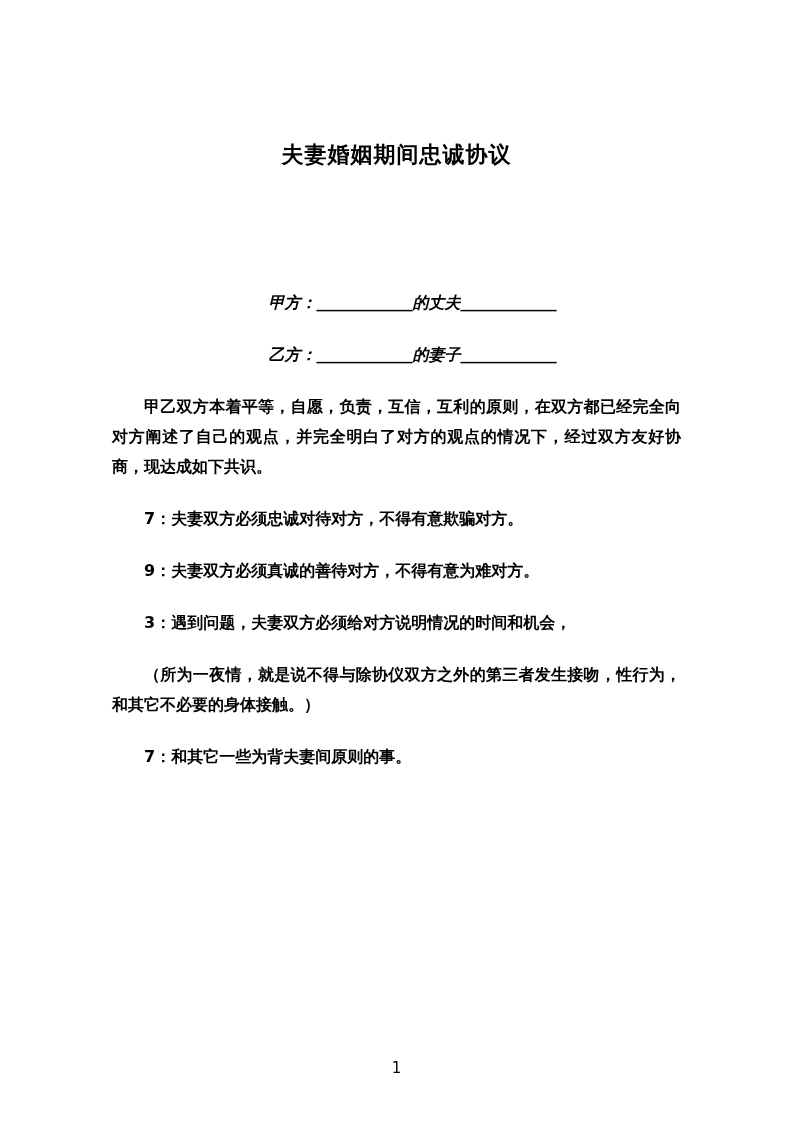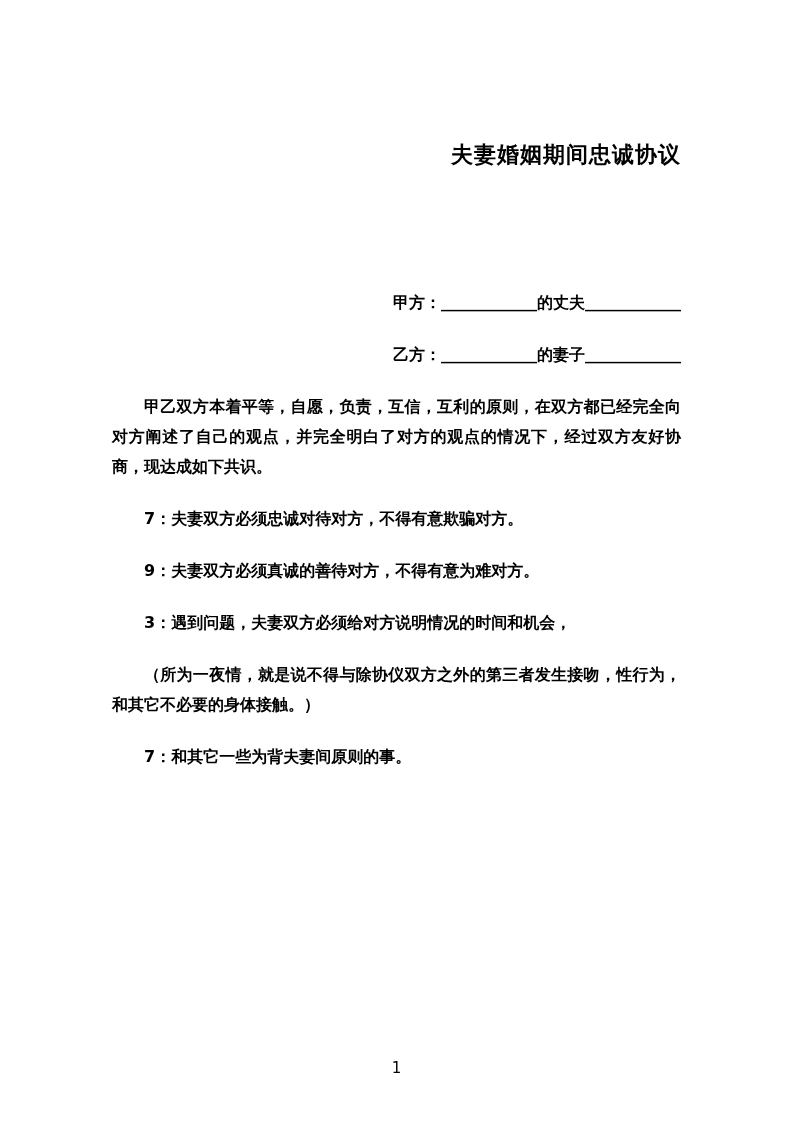--- a/index.html
+++ b/index.html
@@ -18,37 +18,38 @@
   .page {
     position: relative;
     width: 793px;
     height: 1122px;
     background: #ffffff;
     box-sizing: border-box;
     padding: 140px 112px 0 112px;
   }
   .doc-title {
     margin: 0 0 118px 0;
-    text-align: right;
+    text-align: center;
     font-size: 22px;
     font-weight: bold;
     letter-spacing: 1px;
     line-height: 30px;
   }
   .para {
     margin: 0 0 22px 0;
     font-size: 16px;
     font-weight: bold;
     line-height: 30px;
     text-indent: 2em;
     text-align: justify;
     word-break: break-all;
   }
   .party-line {
-    text-align: right;
+    text-align: center;
+    font-style: italic;
   }
   .page-number {
     position: absolute;
     left: 0;
     bottom: 44px;
     width: 100%;
     text-align: center;
     font-size: 15px;
     font-weight: normal;
     line-height: 20px;

